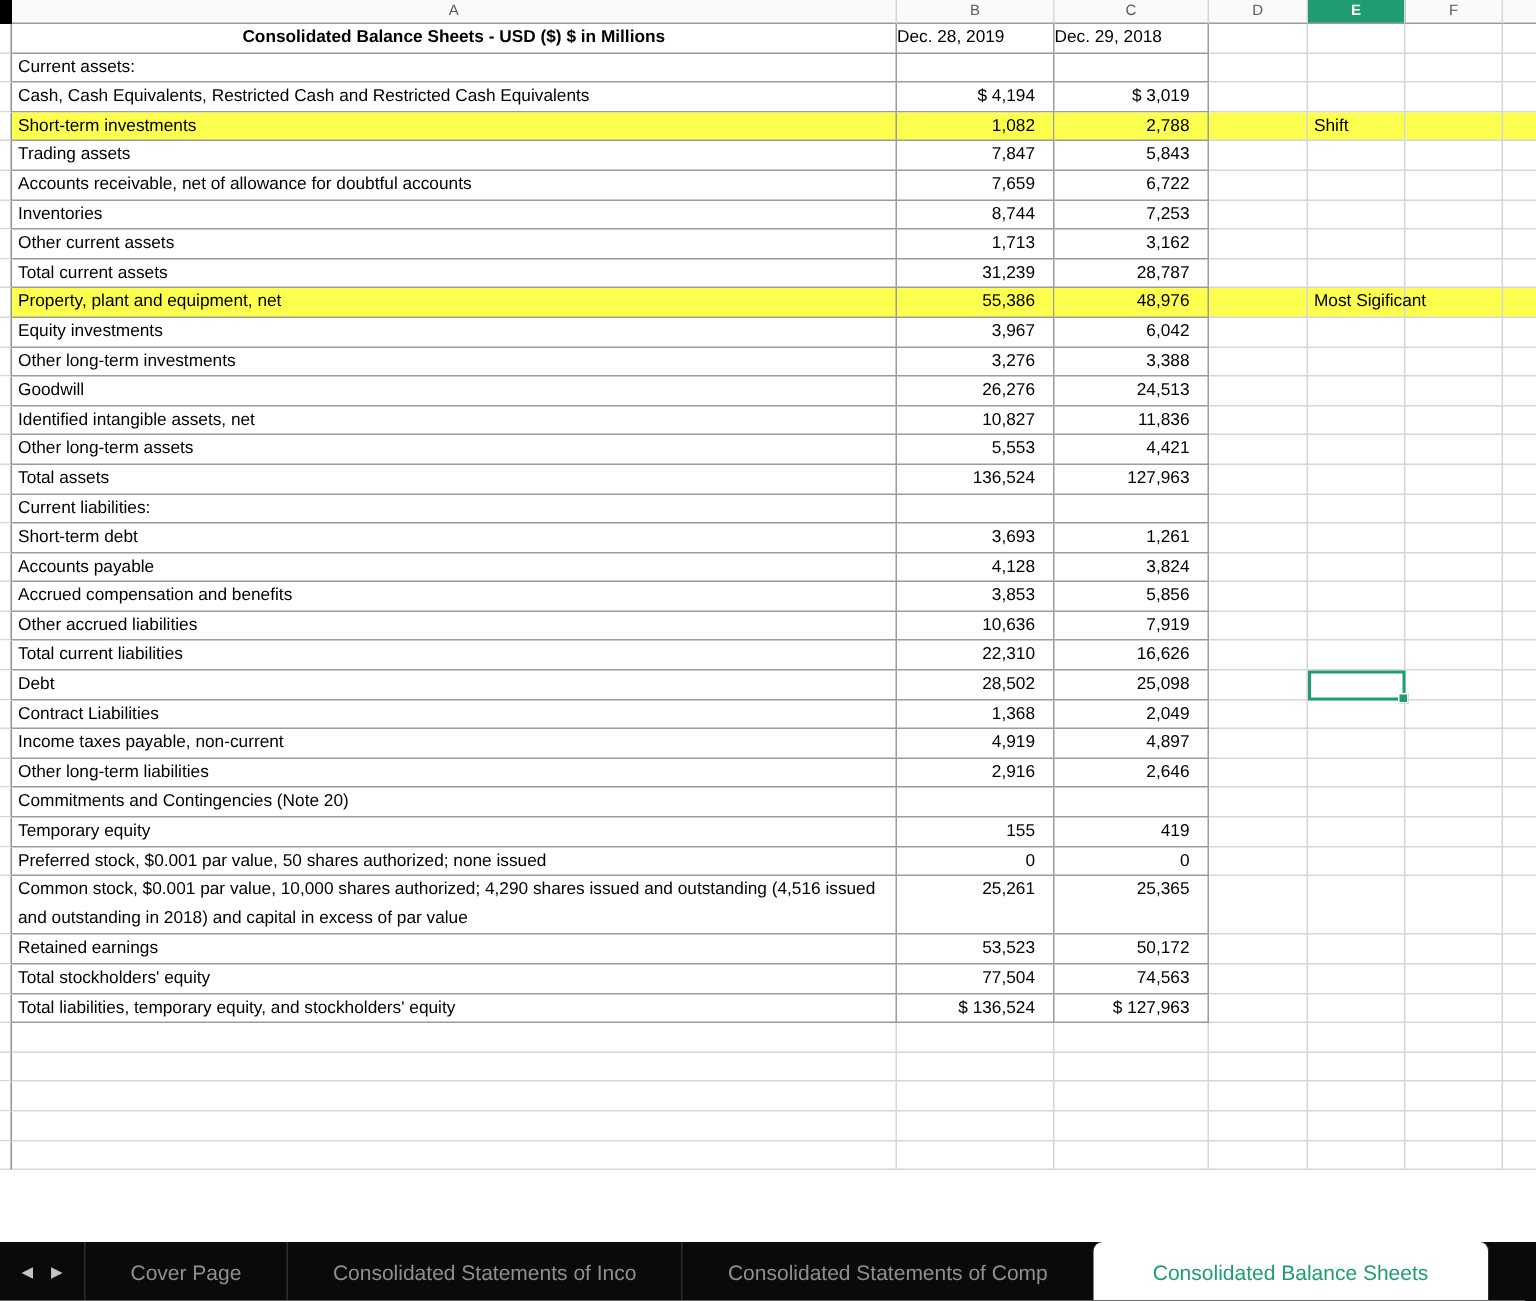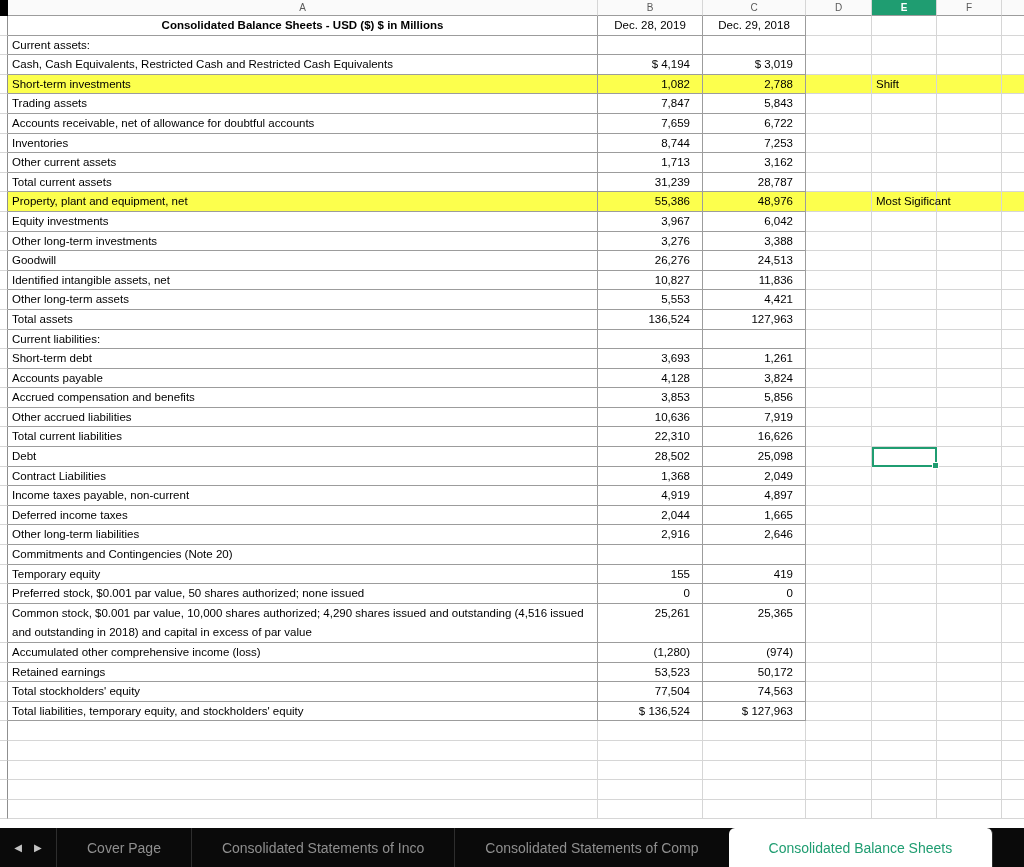--- a/index.html
+++ b/index.html
@@ -18,21 +18,21 @@
   .row.tall{height:39.2px;}
   .cell{box-sizing:border-box;flex:none;font-size:11.5px;color:#000;line-height:19.5px;overflow:hidden;
         border-right:1px solid var(--grid-light,#d6d6d6);border-bottom:1px solid var(--grid-light,#d6d6d6);}
   .tb{border-right-color:var(--grid-dark,#9c9c9c);border-bottom-color:var(--grid-dark,#9c9c9c);}
   .w-rh{width:8px}.w-a{width:590px}.w-b{width:105px}.w-c{width:103px}
   .w-d{width:66px}.w-e{width:65px}.w-f{width:65px}.w-g{width:22px;border-right:none}
   .rh{background:#fff;border-right:1px solid #8f8f8f;}
   .lbl{padding-left:4px;white-space:nowrap;}
   .bold{font-weight:normal;}
   .num{text-align:right;padding-right:12px;}
-  .center{text-align:center;padding-right:0;}
+  .center{padding-right:0;}
   .title{text-align:center;font-weight:bold;}
   .tall .lbl{white-space:normal;line-height:19.2px;}
   .hl .cell{background:var(--highlight,#fcff4d);}
   .hl .rh{background:#fff;}
   .note{overflow:visible;white-space:nowrap;padding-left:4px;position:relative;z-index:1;}
   .selcell{position:relative;outline:2px solid var(--accent,#1f9d71);outline-offset:-2px;
            background:#fff;z-index:2;overflow:visible;}
   .selcell::after{content:"";position:absolute;right:-3px;bottom:-3px;width:5px;height:5px;
                   background:var(--accent,#1f9d71);border:1px solid #fff;z-index:3;}
   
@@ -311,30 +311,20 @@
         <div class="cell w-a lbl tb">Income taxes payable, non-current</div>
         <div class="cell w-b num tb">4,919</div>
         <div class="cell w-c num tb">4,897</div>
         <div class="cell w-d"></div>
         <div class="cell w-e note"></div>
         <div class="cell w-f"></div>
         <div class="cell w-g"></div>
       </div>
       <div class="row">
         <div class="cell w-rh rh"></div>
-        <div class="cell w-a lbl tb">Deferred income taxes</div>
-        <div class="cell w-b num tb">2,044</div>
-        <div class="cell w-c num tb">1,665</div>
-        <div class="cell w-d"></div>
-        <div class="cell w-e note"></div>
-        <div class="cell w-f"></div>
-        <div class="cell w-g"></div>
-      </div>
-      <div class="row">
-        <div class="cell w-rh rh"></div>
         <div class="cell w-a lbl tb">Other long-term liabilities</div>
         <div class="cell w-b num tb">2,916</div>
         <div class="cell w-c num tb">2,646</div>
         <div class="cell w-d"></div>
         <div class="cell w-e note"></div>
         <div class="cell w-f"></div>
         <div class="cell w-g"></div>
       </div>
       <div class="row">
         <div class="cell w-rh rh"></div>
@@ -364,30 +354,20 @@
         <div class="cell w-d"></div>
         <div class="cell w-e note"></div>
         <div class="cell w-f"></div>
         <div class="cell w-g"></div>
       </div>
       <div class="row tall">
         <div class="cell w-rh rh"></div>
         <div class="cell w-a lbl tb">Common stock, $0.001 par value, 10,000 shares authorized; 4,290 shares issued and outstanding (4,516 issued and outstanding in 2018) and capital in excess of par value</div>
         <div class="cell w-b num tb">25,261</div>
         <div class="cell w-c num tb">25,365</div>
-        <div class="cell w-d"></div>
-        <div class="cell w-e note"></div>
-        <div class="cell w-f"></div>
-        <div class="cell w-g"></div>
-      </div>
-      <div class="row">
-        <div class="cell w-rh rh"></div>
-        <div class="cell w-a lbl tb">Accumulated other comprehensive income (loss)</div>
-        <div class="cell w-b num tb">(1,280)</div>
-        <div class="cell w-c num tb">(974)</div>
         <div class="cell w-d"></div>
         <div class="cell w-e note"></div>
         <div class="cell w-f"></div>
         <div class="cell w-g"></div>
       </div>
       <div class="row">
         <div class="cell w-rh rh"></div>
         <div class="cell w-a lbl tb">Retained earnings</div>
         <div class="cell w-b num tb">53,523</div>
         <div class="cell w-c num tb">50,172</div>

